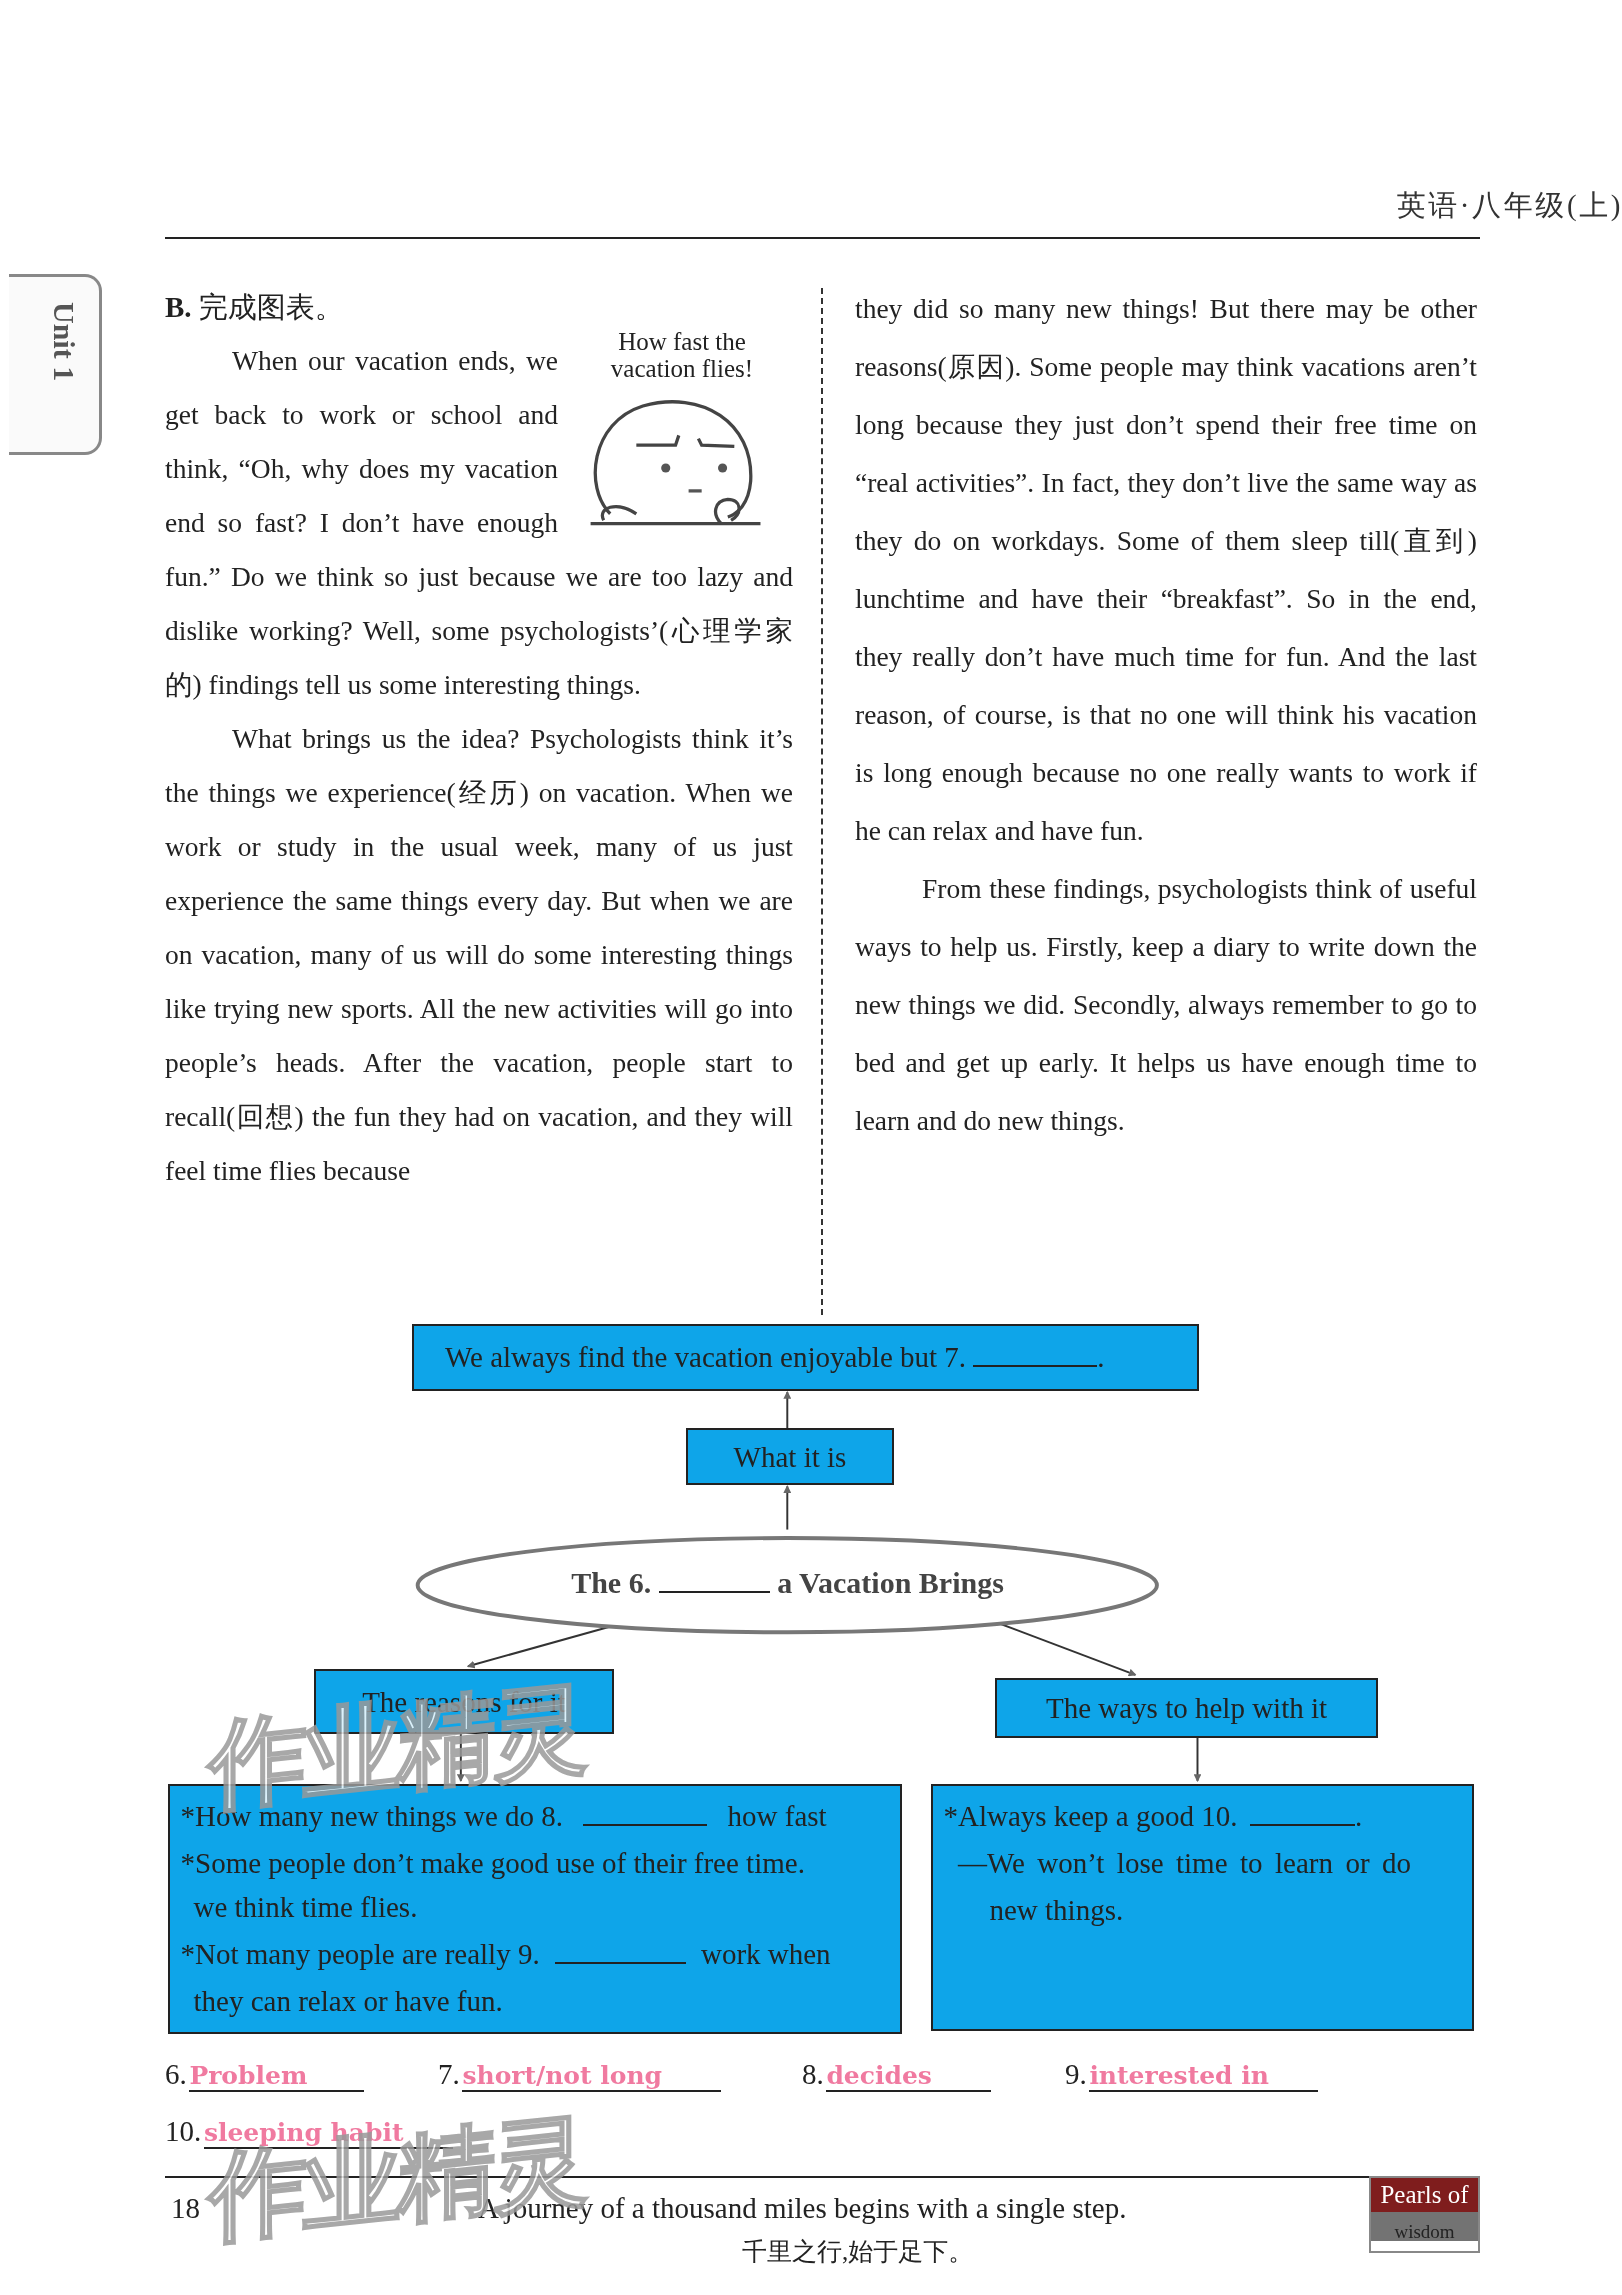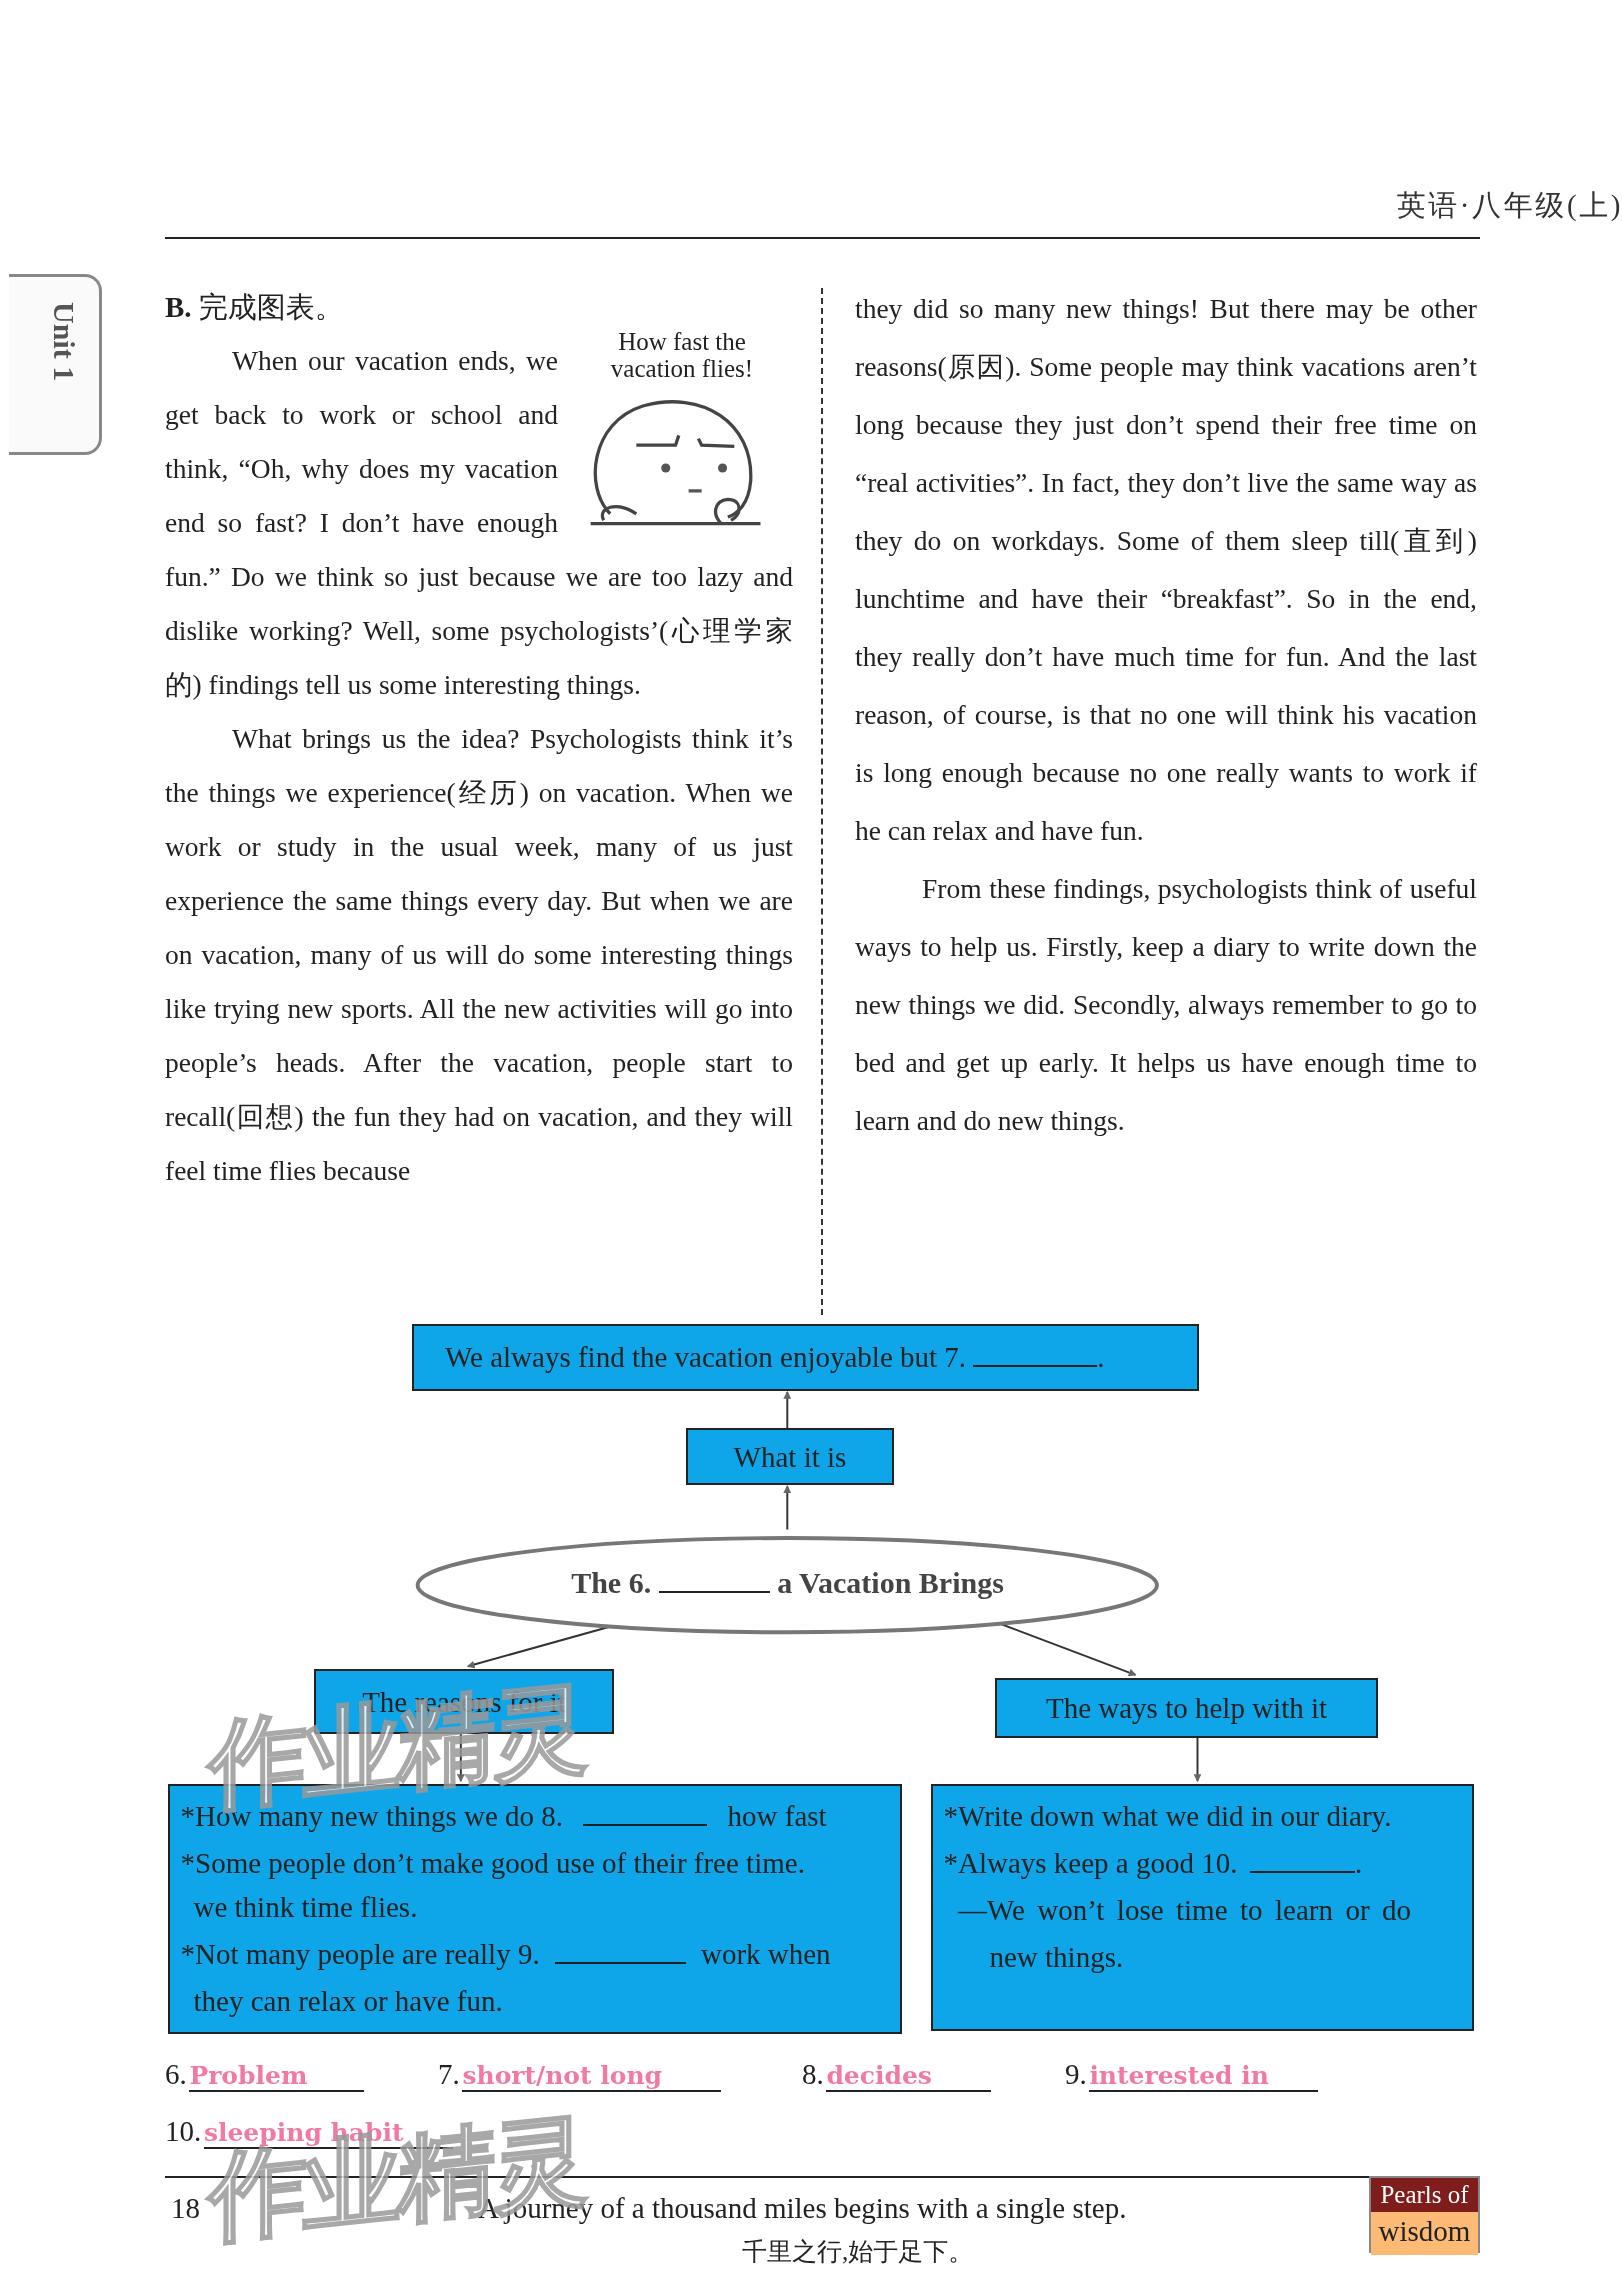--- a/index.html
+++ b/index.html
@@ -23,21 +23,21 @@
   .wrap-block{float:right;width:222px;height:216px;margin-left:13px;margin-top:-6.5px;}
   .cartoon-caption{font-size:25px;line-height:27.5px;text-align:center;color:#222;}
   .answer{color:#f07aa0;font-weight:bold;font-family:"DejaVu Serif",serif;font-size:25px;}
   .answer-line{border-bottom:2px solid #222;display:inline-block;}
   .ans-label{font-size:29px;}
   .box{border:2px solid #222;background:#0ea5e9;box-sizing:border-box;font-size:29px;}
   .blank{display:inline-block;border-bottom:2px solid #222;height:22px;vertical-align:baseline;}
   .footer-rule{left:165px;width:1315px;top:2176px;height:2px;background:#222;}
   .pearls{left:1369px;top:2176px;width:111px;height:77px;border:2px solid #888;box-sizing:border-box;}
   .pearls-top{height:34px;background:#7f1d1d;color:#fff;font-size:25px;text-align:center;line-height:34px;}
-  .pearls-bottom{height:43px;background:#fdba74;color:#222;font-size:29px;text-align:center;line-height:39px;}
+  .pearls-bottom{height:29px;background:#737373;color:#222;font-size:19px;text-align:center;line-height:39px;}
   .watermark{font-family:"DejaVu Sans",sans-serif;font-weight:bold;color:#fff;
              -webkit-text-stroke:2px #999;font-size:98px;letter-spacing:-3.9px;transform:skewY(-6deg);opacity:.85;}
 </style>
 </head>
 <body>
 
 <div class="abs header-title">英语·八年级(上)</div>
 <div class="abs header-rule"></div>
 
 <div class="abs unit-tab">
@@ -126,21 +126,20 @@
   <div style="padding-left:13px;margin-top:-2.6px;">we think time flies.</div>
   <div>
     <span>*Not many people are really 9.</span>
     <span class="blank" style="width:131px;margin:0 7.9px;"></span>
     <span>work when</span>
   </div>
   <div style="padding-left:13px;">they can relax or have fun.</div>
 </div>
 
 <div class="abs box" style="left:931px;top:1784px;width:543px;height:247px;padding:6.5px 10.5px;line-height:47px;">
-  <div>*Write down what we did in our diary.</div>
   <div>
     <span>*Always keep a good 10.</span>
     <span class="blank" style="width:105px;margin-left:5.2px;"></span><span>.</span>
   </div>
   <div style="padding-left:14.4px;word-spacing:5.2px;">—We won’t lose time to learn or do</div>
   <div style="padding-left:46px;">new things.</div>
 </div>
 
 <div class="abs" style="left:165px;top:2058px;">
   <span class="ans-label">6.</span>

